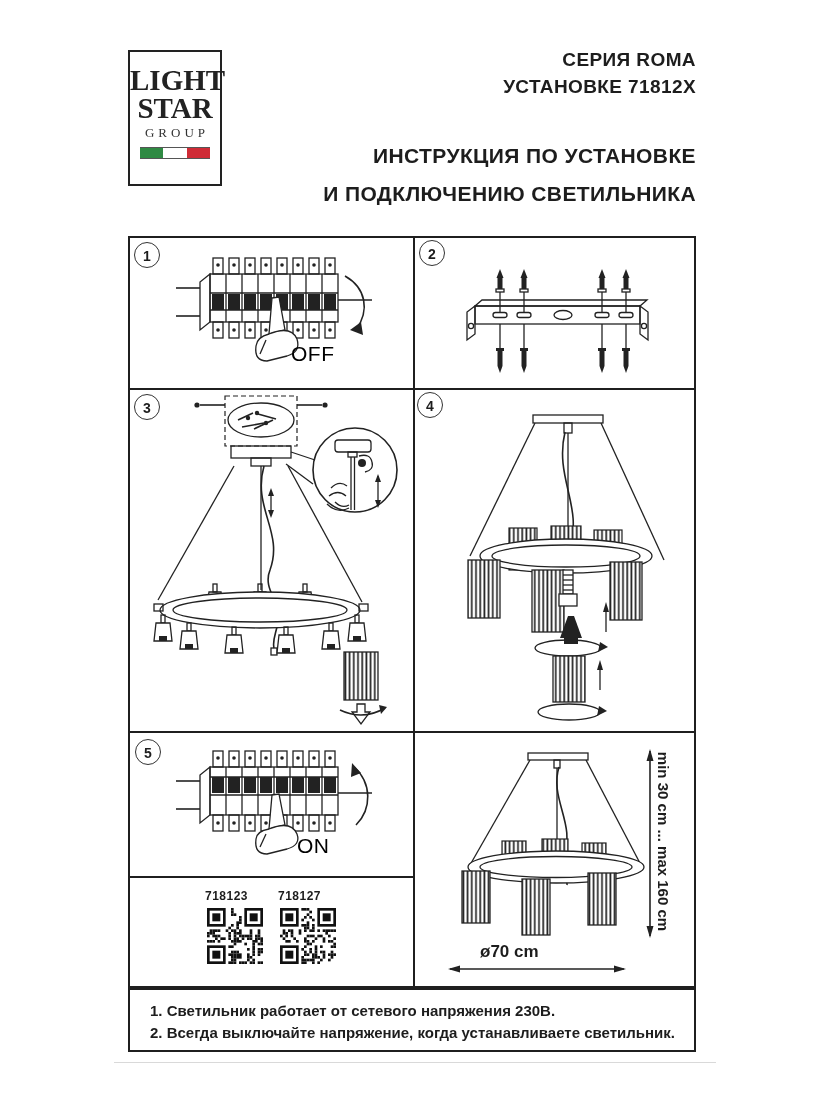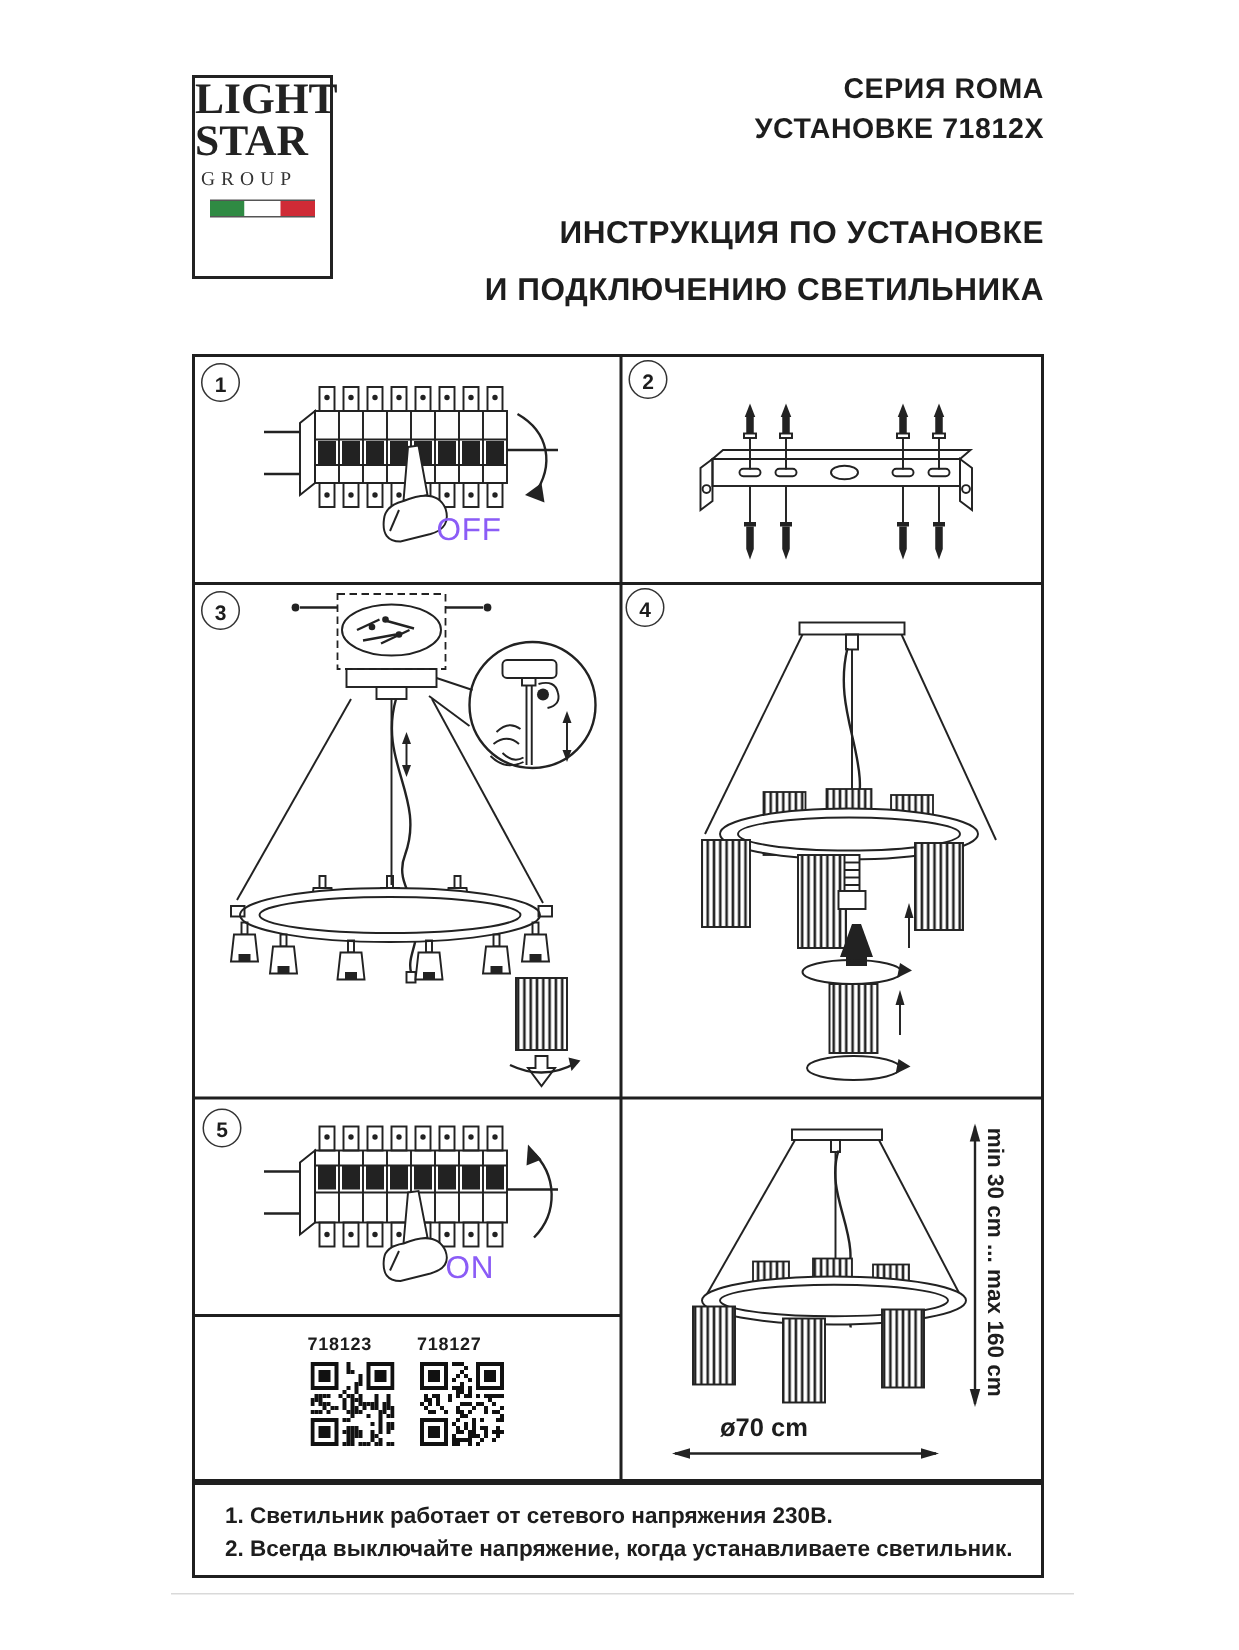--- a/index.html
+++ b/index.html
@@ -2,21 +2,21 @@
 <html><head>
 <meta charset="utf-8">
 <style>
   html,body{margin:0;padding:0;background:#fff;}
   #page{position:relative;width:826px;height:1100px;background:#fff;overflow:hidden;
         font-family:"Liberation Sans",sans-serif;color:#1d1d1d;}
   .abs{position:absolute;}
 
   
   #logo-box{left:128px;top:50px;width:94px;height:136px;border:2px solid #222;
-            box-sizing:border-box;}
+            text-align:center;box-sizing:border-box;padding-top:14px;}
   .logo-word{font-family:"Liberation Serif",serif;font-weight:700;font-size:29px;
              line-height:28px;letter-spacing:0px;color:#222;}
   .logo-group{font-family:"Liberation Serif",serif;font-weight:400;font-size:13px;
               letter-spacing:4px;margin-top:3px;margin-left:4px;color:#333;}
   .flag{width:70px;height:10px;margin:6px auto 0 auto;display:flex;
         border-top:1px solid #555;border-bottom:1px solid #555;}
   .flag div{flex:1;height:100%;}
 
   
   #header-block{right:130px;top:46px;text-align:right;}
@@ -28,21 +28,21 @@
   .frame{border:2px solid #1f1f1f;box-sizing:border-box;}
   #grid{left:128px;top:236px;width:568px;height:752px;}
   #v-div{left:413px;top:236px;width:2px;height:752px;background:#1f1f1f;}
   .h-div{left:128px;height:2px;background:#1f1f1f;}
 
   
   .step-circle{width:26px;height:26px;border:1.6px solid #333;border-radius:50%;
                text-align:center;line-height:26px;font-size:14px;font-weight:700;
                box-sizing:border-box;background:#fff;}
 
-  .switch-label{font-size:21px;color:#8b5cf6;letter-spacing:.5px;}
+  .switch-label{font-size:21px;color:#000000;letter-spacing:.5px;}
   .qr-label{font-size:12px;font-weight:700;letter-spacing:.5px;text-align:left;width:62px;}
   .qr-box{width:56px;height:56px;}
   #dia-label{left:480px;top:942px;width:116px;text-align:left;font-size:17px;font-weight:700;}
   #dim-vertical{left:568px;top:833px;width:190px;text-align:center;font-size:15px;
                 font-weight:700;transform:rotate(90deg);transform-origin:center;}
 
   
   #footer-box{left:128px;top:988px;width:568px;height:64px;}
   #footer-text{left:150px;top:1000px;font-size:15px;line-height:22px;font-weight:bold;}
   #page-shadow{left:114px;top:1062px;width:602px;height:1px;background:#d9d9d9;}

